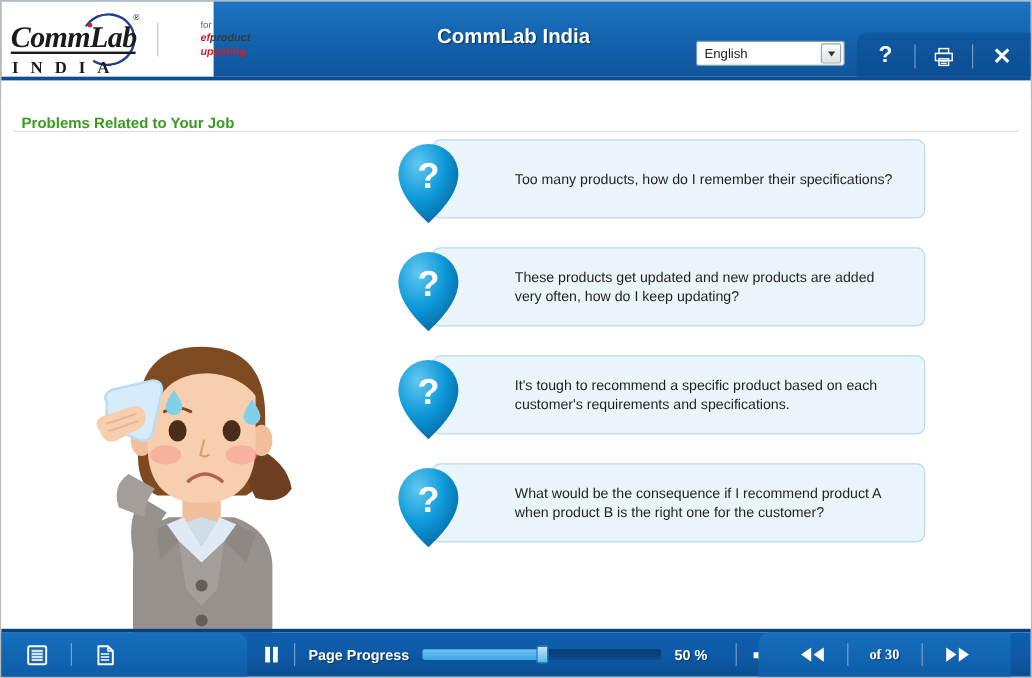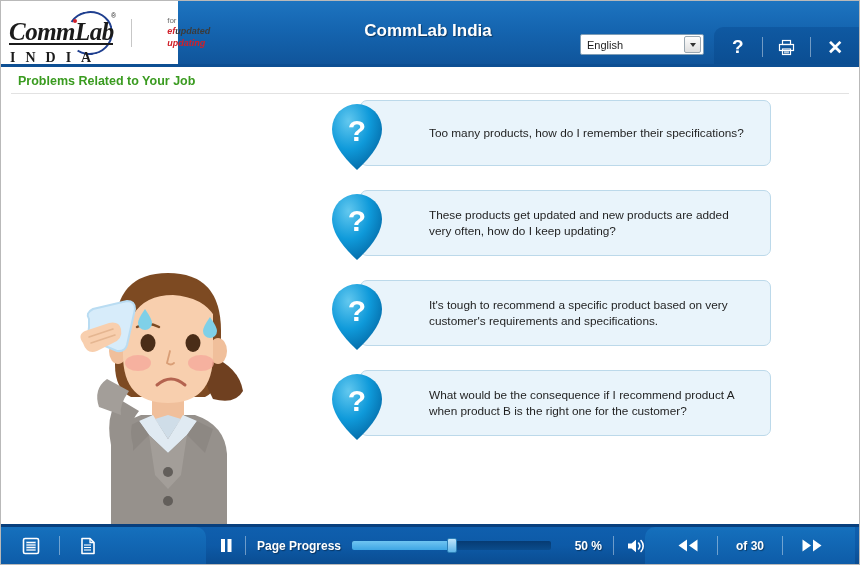--- a/index.html
+++ b/index.html
@@ -128,21 +128,21 @@
   .hdr-btn.help { font-size: 19px; font-weight: bold; }
   .hdr-btn.close { font-size: 19px; font-weight: bold; }
   .hdr-sep { width: 1px; height: 20px; background: rgba(255,255,255,.42); }
 
   
   .subtitle-bar {
     position: relative;
     height: 27px;
     background: #ffffff;
     padding-left: 17px;
-    display: flex; align-items: center;
+    display: flex; align-items: flex-end; margin-top: 16px;
   }
   .subtitle-bar .txt {
     color: #3a9b20;
     font-size: 12.5px;
     font-weight: bold;
   }
   .subtitle-rule {
     position: absolute; left: 10px; right: 10px; bottom: 0;
     height: 1px; background: #e2e2e2;
   }
@@ -200,26 +200,27 @@
     padding-left: 20px; gap: 18px;
   }
   .tb-center {
     position: absolute; left: 207px; top: 0;
     right: 212px; height: 37px;
     display: flex; align-items: center;
     gap: 11px;
     padding-left: 10px;
   }
   .tb-right {
-    position: absolute; right: 4px; top: 0;
+    position: absolute; right: 17px; top: 0;
     width: 210px; height: 37px;
     background: linear-gradient(to bottom,#1570bd 0%,#0e5ca8 100%);
     border-top-left-radius: 10px;
     display: flex; align-items: center; justify-content: center;
     gap: 0px;
+    font-family: Liberation Serif, serif;
   }
   .tb-icon {
     color: #ffffff;
     display: flex; align-items: center; justify-content: center;
     cursor: pointer;
   }
   .tb-sep { width: 1px; height: 19px; background: rgba(255,255,255,.40); }
   .tb-label {
     color: #ffffff; font-size: 12px; font-weight: bold;
     text-shadow: 1px 1px 1px rgba(0,0,0,.4);
@@ -245,21 +246,21 @@
     left: 50%;
     margin-left: -5px;
     width: 10px; height: 15px;
     background: linear-gradient(to bottom,#bfe4fa,#5fb6ea);
     border: 1px solid #2b7fb8;
     border-radius: 2px;
   }
   .pct {
     color: #ffffff; font-size: 12px; font-weight: bold;
     text-shadow: 1px 1px 1px rgba(0,0,0,.4);
-    min-width: 40px; text-align: right;
+    min-width: 40px; text-align: left;
   }
   .nav-num {
     color: #ffffff; font-size: 12px; font-weight: bold;
     text-shadow: 1px 1px 1px rgba(0,0,0,.4);
     padding: 0 18px;
   }
   .nav-btn { padding: 0 18px; cursor: pointer; }
 </style>
 </head>
 <body>
@@ -275,21 +276,21 @@
           <div class="logo-dot"></div>
           <div class="logo-word">CommLab</div>
           <div class="logo-reg">®</div>
           <div class="logo-rule"></div>
           <div class="logo-india">INDIA</div>
         </div>
         <div class="logo-divider"></div>
         <div class="logo-tag">
           <div class="t1">for</div>
           <div class="t2">
-            <span class="a">ef</span><span class="b">updated</span>
+            <span class="a">ef</span><span class="b">product</span>
             <span class="c">updating</span>
           </div>
         </div>
       </div>
     </div>
 
     <div class="course-title">CommLab India</div>
 
     <div class="lang-select">
       <span>English</span>
@@ -399,21 +400,21 @@
           <div class="bubble-text">These products get updated and new products are added very often, how do I keep updating?</div>
         </div>
         <svg class="pin" viewBox="0 0 58 74">
           <path d="M29 4 a25 25 0 0 1 25 25 q0 18 -25 41 Q4 47 4 29 A25 25 0 0 1 29 4 Z" fill="url(#pg1)"></path>
           <text x="29" y="41" text-anchor="middle" font-family="Liberation Sans, sans-serif" font-size="30" font-weight="bold" fill="#ffffff">?</text>
         </svg>
       </div>
 
       <div class="bubble-row">
         <div class="bubble-body">
-          <div class="bubble-text">It's tough to recommend a specific product based on very customer's requirements and specifications.</div>
+          <div class="bubble-text">It's tough to recommend a specific product based on each customer's requirements and specifications.</div>
         </div>
         <svg class="pin" viewBox="0 0 58 74">
           <path d="M29 4 a25 25 0 0 1 25 25 q0 18 -25 41 Q4 47 4 29 A25 25 0 0 1 29 4 Z" fill="url(#pg1)"></path>
           <text x="29" y="41" text-anchor="middle" font-family="Liberation Sans, sans-serif" font-size="30" font-weight="bold" fill="#ffffff">?</text>
         </svg>
       </div>
 
       <div class="bubble-row">
         <div class="bubble-body">
           <div class="bubble-text">What would be the consequence if I recommend product A when product B is the right one for the customer?</div>

